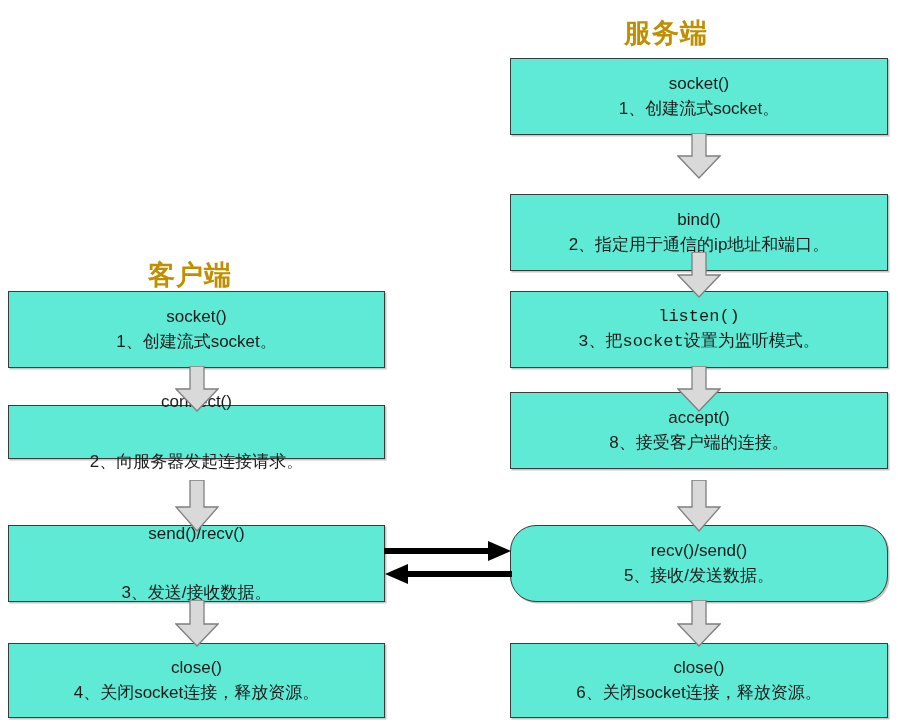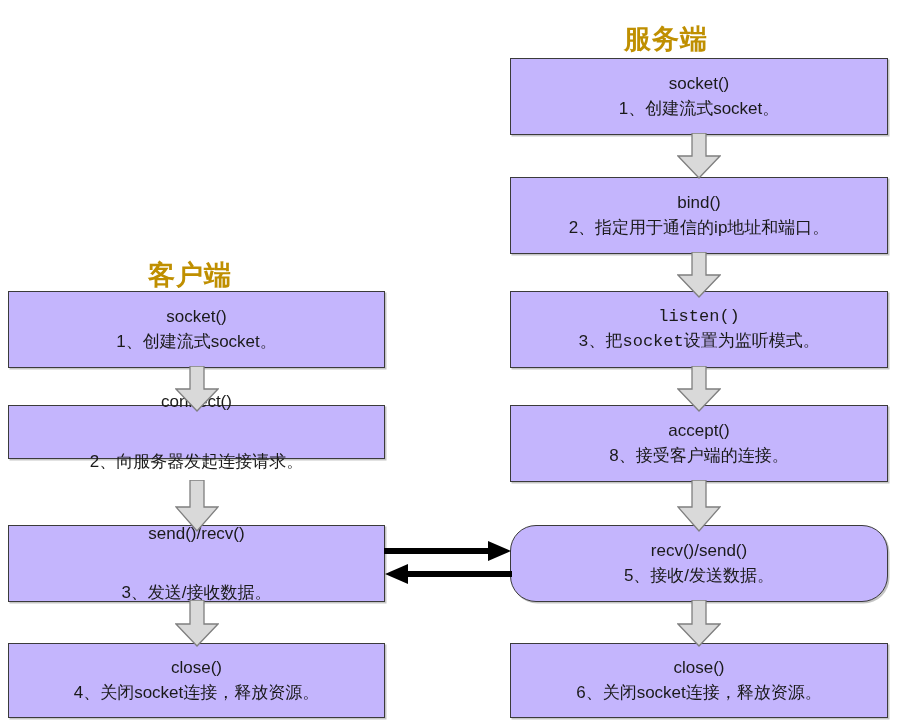--- a/index.html
+++ b/index.html
@@ -25,28 +25,28 @@
   
   .col-title {
     position: absolute;
     font-size: 27px;
     font-weight: bold;
     color: #bf8f00;
     letter-spacing: 1px;
     white-space: nowrap;
     line-height: 1;
   }
-  #title-server { left: 624px; top: 26px; }
+  #title-server { left: 624px; top: 20px; }
   #title-client { left: 148px; top: 262px; }
 
   
   .node {
     position: absolute;
     box-sizing: border-box;
-    background: #c4b5fd;
+    background: #5eead4;
     border: 1.4px solid #3b3b3b;
     display: flex;
     flex-direction: column;
     align-items: center;
     justify-content: center;
     text-align: left;
     color: #1a1a1a;
     box-shadow: 1.5px 1.5px 0 0 rgba(150,150,150,0.55);
   }
   .node .fn {
@@ -85,31 +85,31 @@
 
   <div id="title-server" class="col-title">服务端</div>
 
   <div id="title-client" class="col-title">客户端</div>
 
   <div class="node col-server" style="top:58px;height:77px;">
     <div class="fn">socket()</div>
     <div class="desc">1、创建流式socket。</div>
   </div>
 
-  <div class="node col-server" style="top:177px;height:77px;">
+  <div class="node col-server" style="top:194px;height:77px;">
     <div class="fn">bind()</div>
     <div class="desc">2、指定用于通信的ip地址和端口。</div>
   </div>
 
   <div class="node col-server" style="top:291px;height:77px;font-family:Liberation Mono, monospace;">
     <div class="fn">listen()</div>
     <div class="desc">3、把socket设置为监听模式。</div>
   </div>
 
-  <div class="node col-server" style="top:405px;height:77px;">
+  <div class="node col-server" style="top:392px;height:77px;">
     <div class="fn">accept()</div>
     <div class="desc">8、接受客户端的连接。</div>
   </div>
 
   <div class="node col-server" style="top:525px;height:77px;border-radius:26px;">
     <div class="fn">recv()/send()</div>
     <div class="desc">5、接收/发送数据。</div>
   </div>
 
   <div class="node col-server" style="top:643px;height:75px;">

